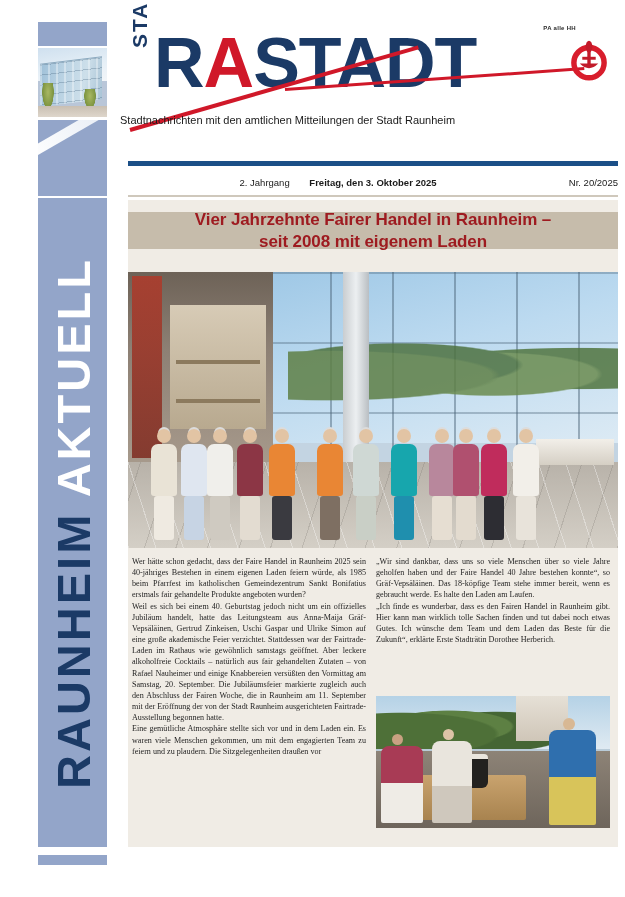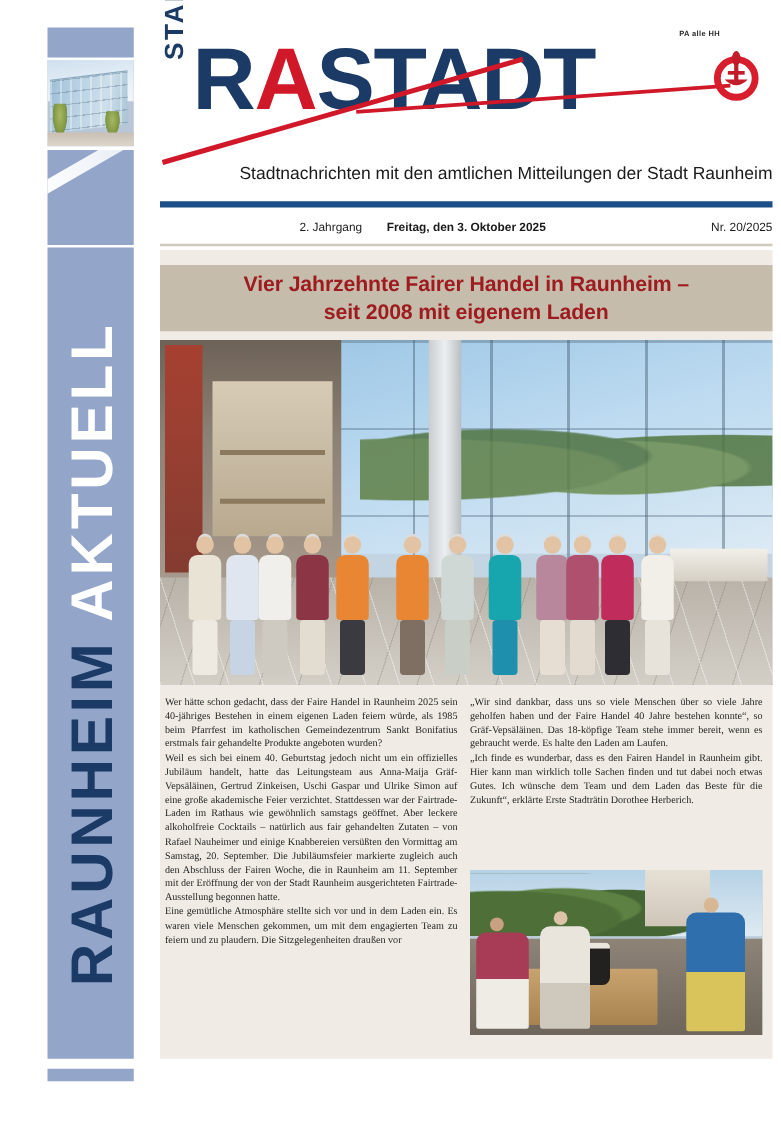--- a/index.html
+++ b/index.html
@@ -152,24 +152,24 @@
     transform-origin: left center;
     pointer-events: none;
   }
   #crest {
     position: absolute;
     right: 8px; top: 22px;
     width: 42px; height: 42px;
   }
   #subtitle {
     position: absolute;
-    left: 0; top: 112px;
+    left: 0; top: 96px;
     width: 498px;
-    text-align: right;
-    font-size: 14px;
+    text-align: left;
+    font-size: 11px;
     color: #1a1a1a;
   }
 
   
   #rule-main {
     position: absolute;
     left: 128px; top: 161px;
     width: 490px; height: 5px;
     background: #1b4f87;
   }
@@ -196,21 +196,21 @@
   #article {
     position: absolute;
     left: 128px; top: 200px;
     width: 490px; height: 647px;
     background: #f0ece5;
   }
 
   #headline-band {
     position: absolute;
     left: 0; top: 12px;
-    width: 490px; height: 53px;
+    width: 490px; height: 37px;
     background: #c6bcab;
     display: flex;
     align-items: center;
     justify-content: center;
     text-align: center;
   }
   #headline-band h1 {
     margin: 0;
     font-size: 17px;
     font-weight: 700;

